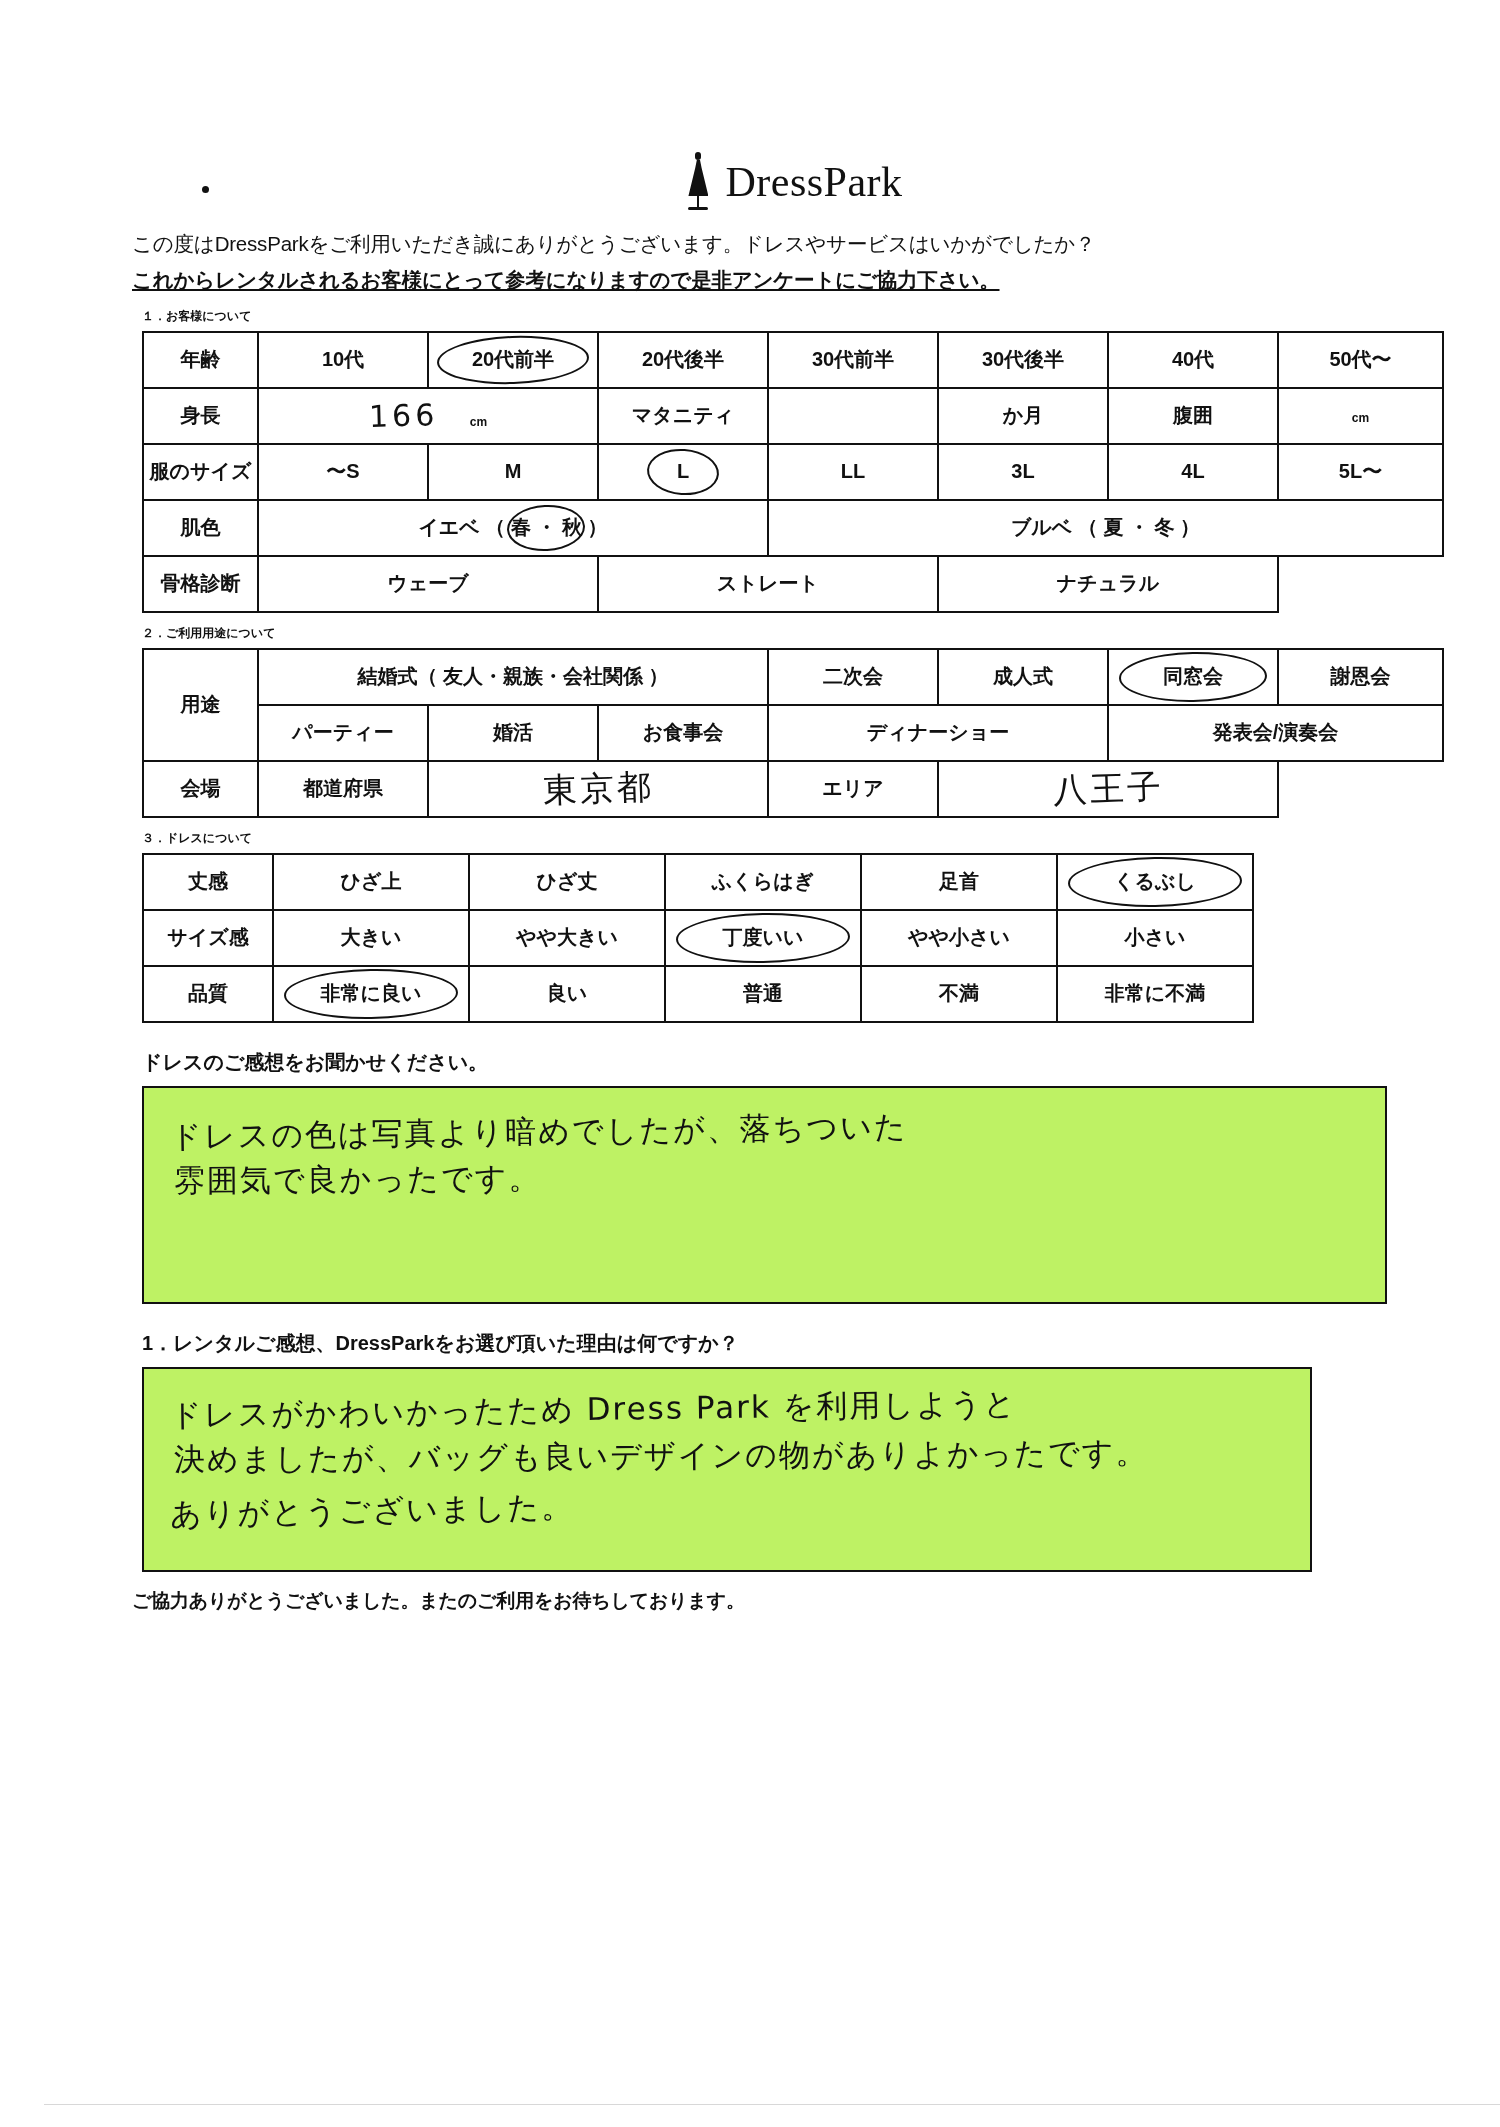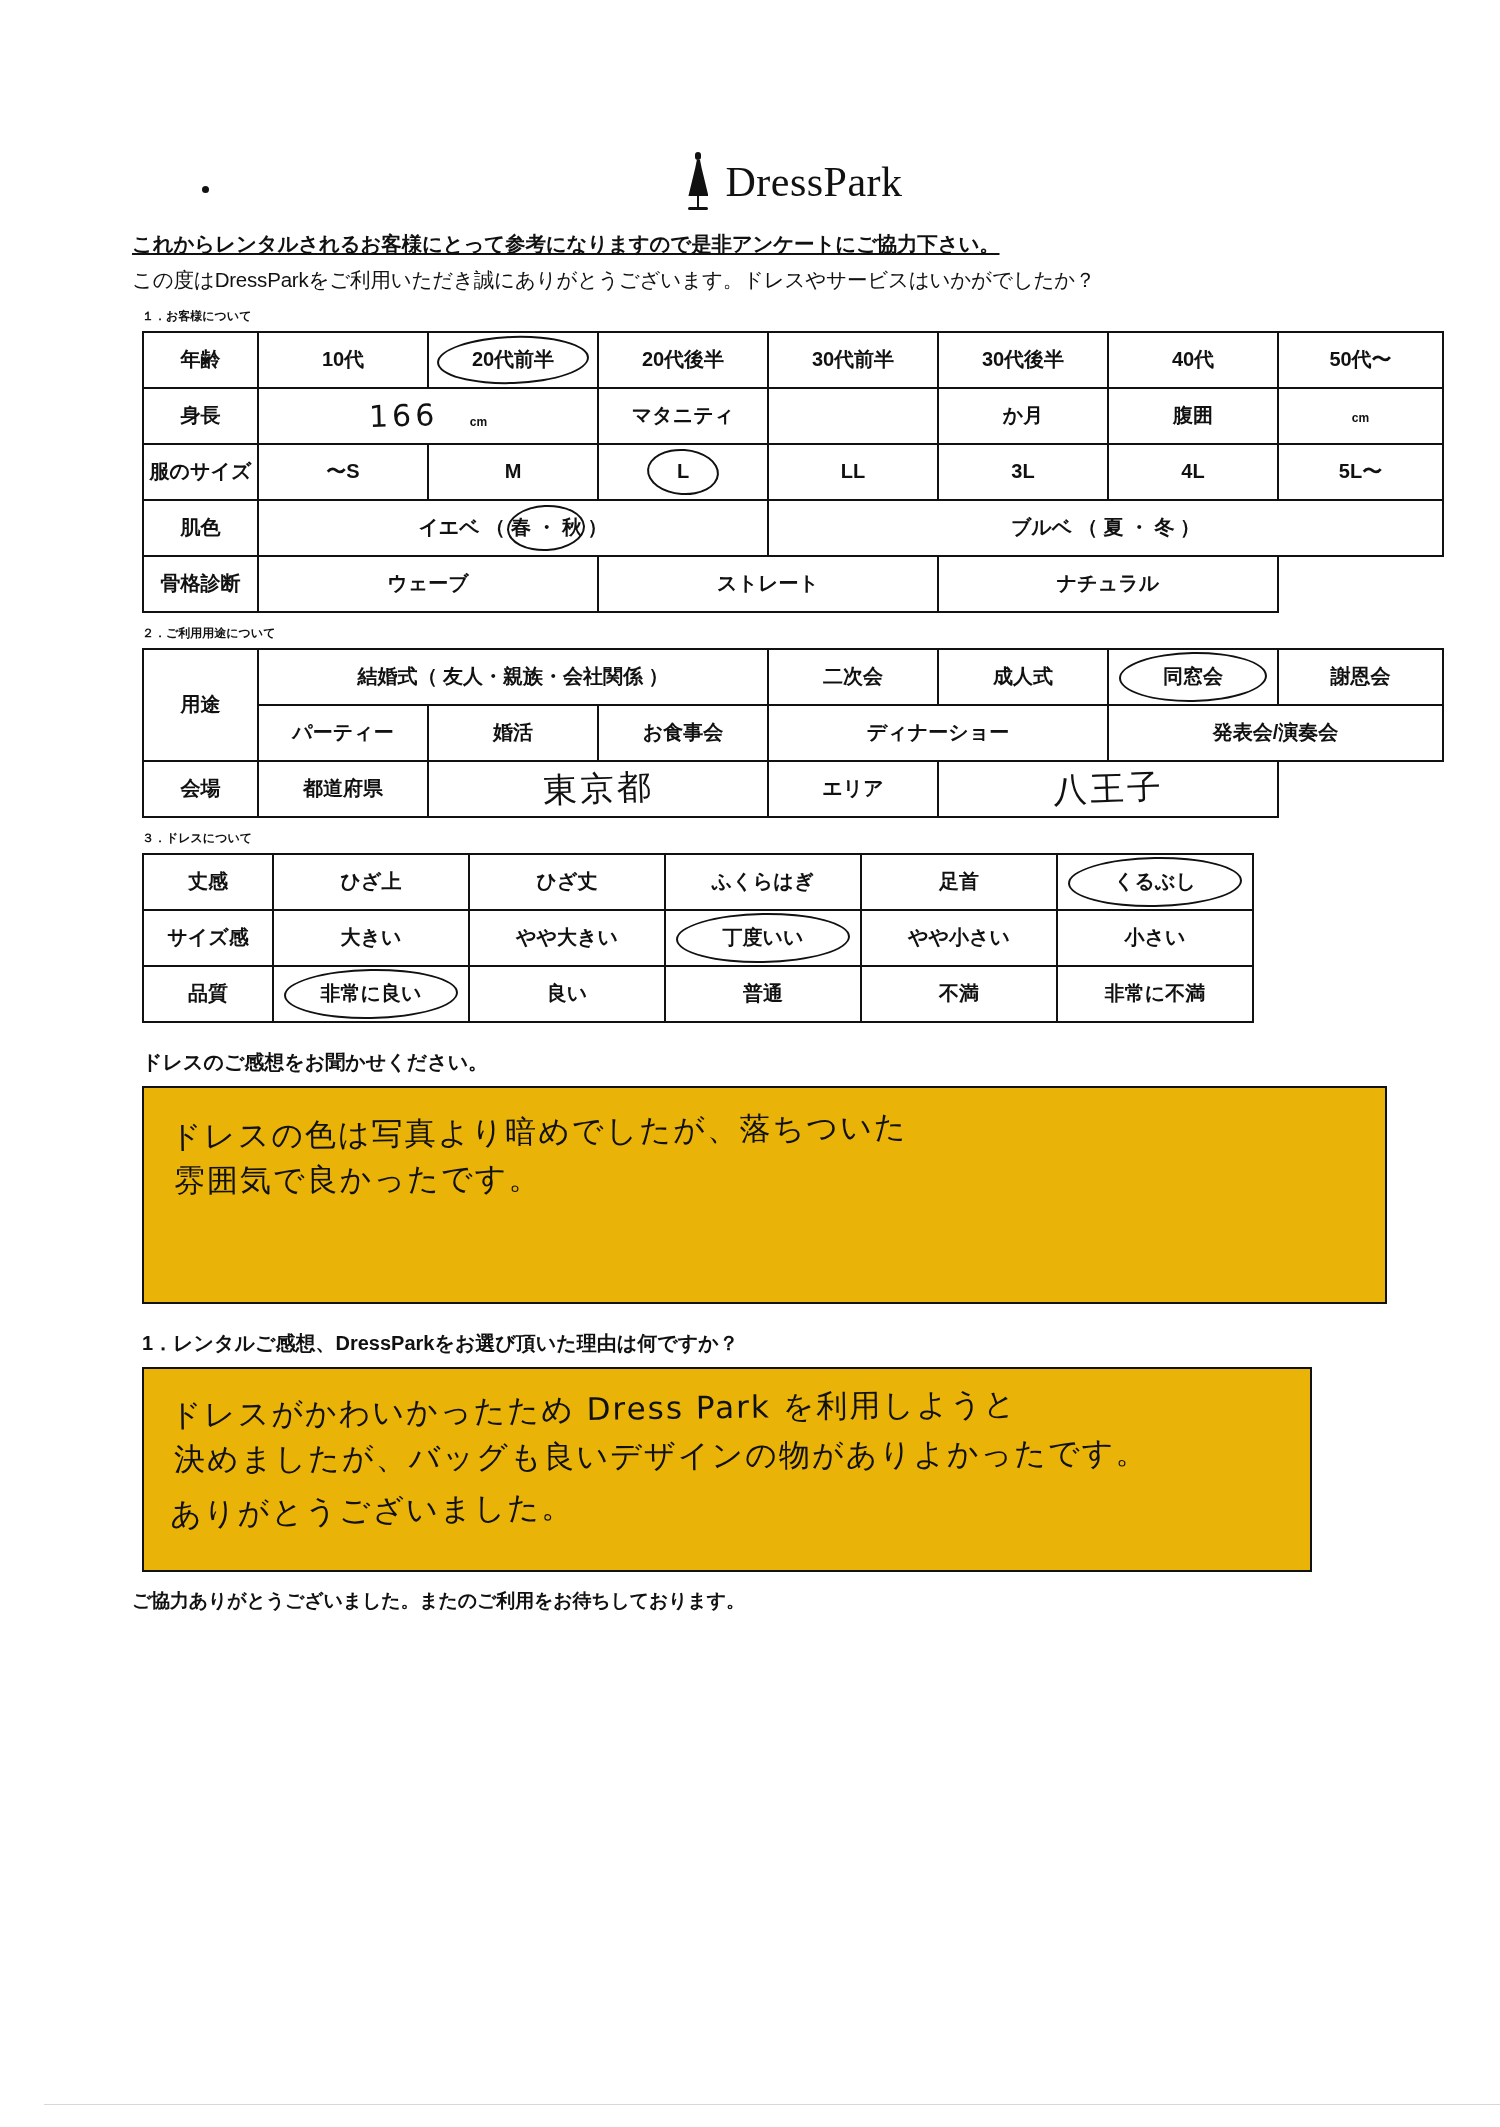--- a/index.html
+++ b/index.html
@@ -167,21 +167,21 @@
   }
   .c-wide {
     left: 10px; top: 2px; right: 10px; bottom: 2px;
     transform: rotate(-1deg);
   }
 
   
   .freebox {
     margin: 10px 0 0 10px;
     border: 2px solid #111;
-    background: #eab308;
+    background: #bef264;
     box-sizing: border-box;
   }
   .freebox.impression {
     width: 1245px;
     height: 218px;
     padding: 16px 26px;
   }
   .freebox.reason {
     width: 1170px;
     height: 205px;
@@ -237,22 +237,22 @@
     <div class="logo-row">
       <div class="logo-mark">
         <div class="knob"></div>
         <div class="dress"></div>
         <div class="stand"></div>
         <div class="base"></div>
       </div>
       <div class="logo-text">DressPark</div>
     </div>
 
+    <div class="intro">この度はDressParkをご利用いただき誠にありがとうございます。ドレスやサービスはいかがでしたか？</div>
     <div class="intro"><span class="u">これからレンタルされるお客様にとって参考になりますので是非アンケートにご協力下さい。</span></div>
-    <div class="intro">この度はDressParkをご利用いただき誠にありがとうございます。ドレスやサービスはいかがでしたか？</div>
 
     <div class="section-title">１．お客様について</div>
 
     <table class="grid">
       <colgroup>
         <col style="width:115px">
           <col style="width:170px">
           <col style="width:170px">
         <col style="width:170px">
           <col style="width:170px">

